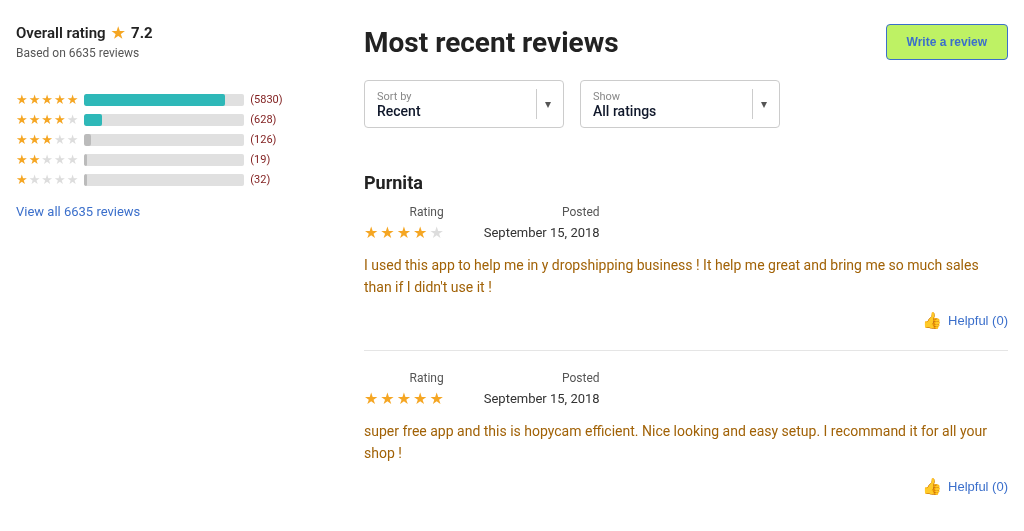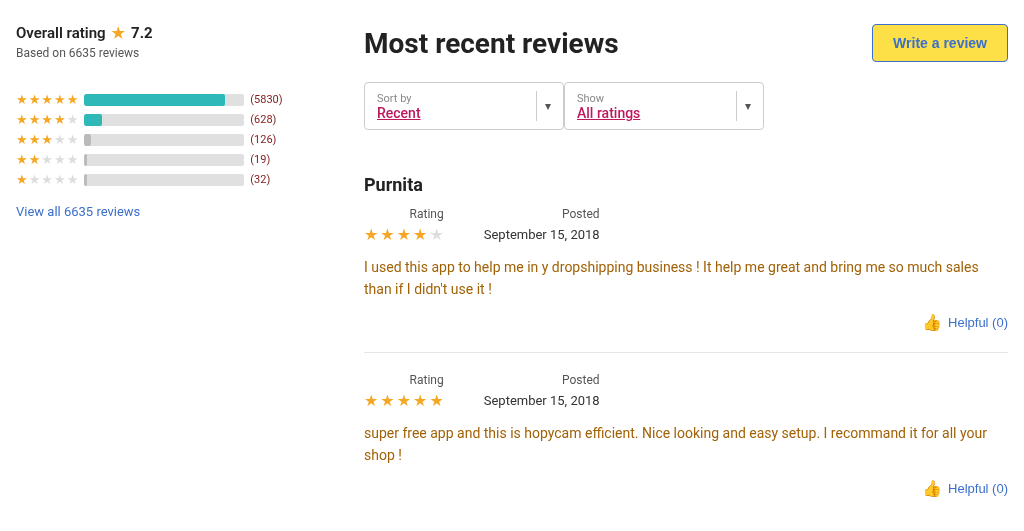--- a/index.html
+++ b/index.html
@@ -99,33 +99,33 @@
       justify-content: space-between;
       margin-bottom: 20px;
     }
     .most-recent-title {
       font-size: 28px;
       font-weight: 700;
       color: #222;
     }
     .write-review-btn {
       border: 1.5px solid #3b6fcb;
-      background: #fde047;
+      background: #bef264;
       color: #3b6fcb;
-      font-size: 14px;
+      font-size: 12px;
       font-weight: 600;
       padding: 10px 20px;
       border-radius: 4px;
       cursor: pointer;
     }
 
     
     .filter-row {
       display: flex;
-      gap: 0;
+      gap: 16px;
       margin-bottom: 24px;
     }
     .filter-select {
       display: flex;
       align-items: center;
       border: 1.5px solid #ccc;
       border-radius: 4px;
       padding: 8px 12px;
       min-width: 200px;
       cursor: pointer;
@@ -134,23 +134,22 @@
     .filter-select-inner {
       flex: 1;
     }
     .filter-label {
       font-size: 11px;
       color: #888;
       display: block;
     }
     .filter-value {
       font-size: 14px;
-      color: #be185d;
+      color: #0f172a;
       font-weight: 500;
-      text-decoration: underline;
     }
     .filter-divider {
       width: 1px;
       background: #ccc;
       margin: 0 8px;
       height: 30px;
     }
     .chevron-down {
       font-size: 12px;
       color: #555;

